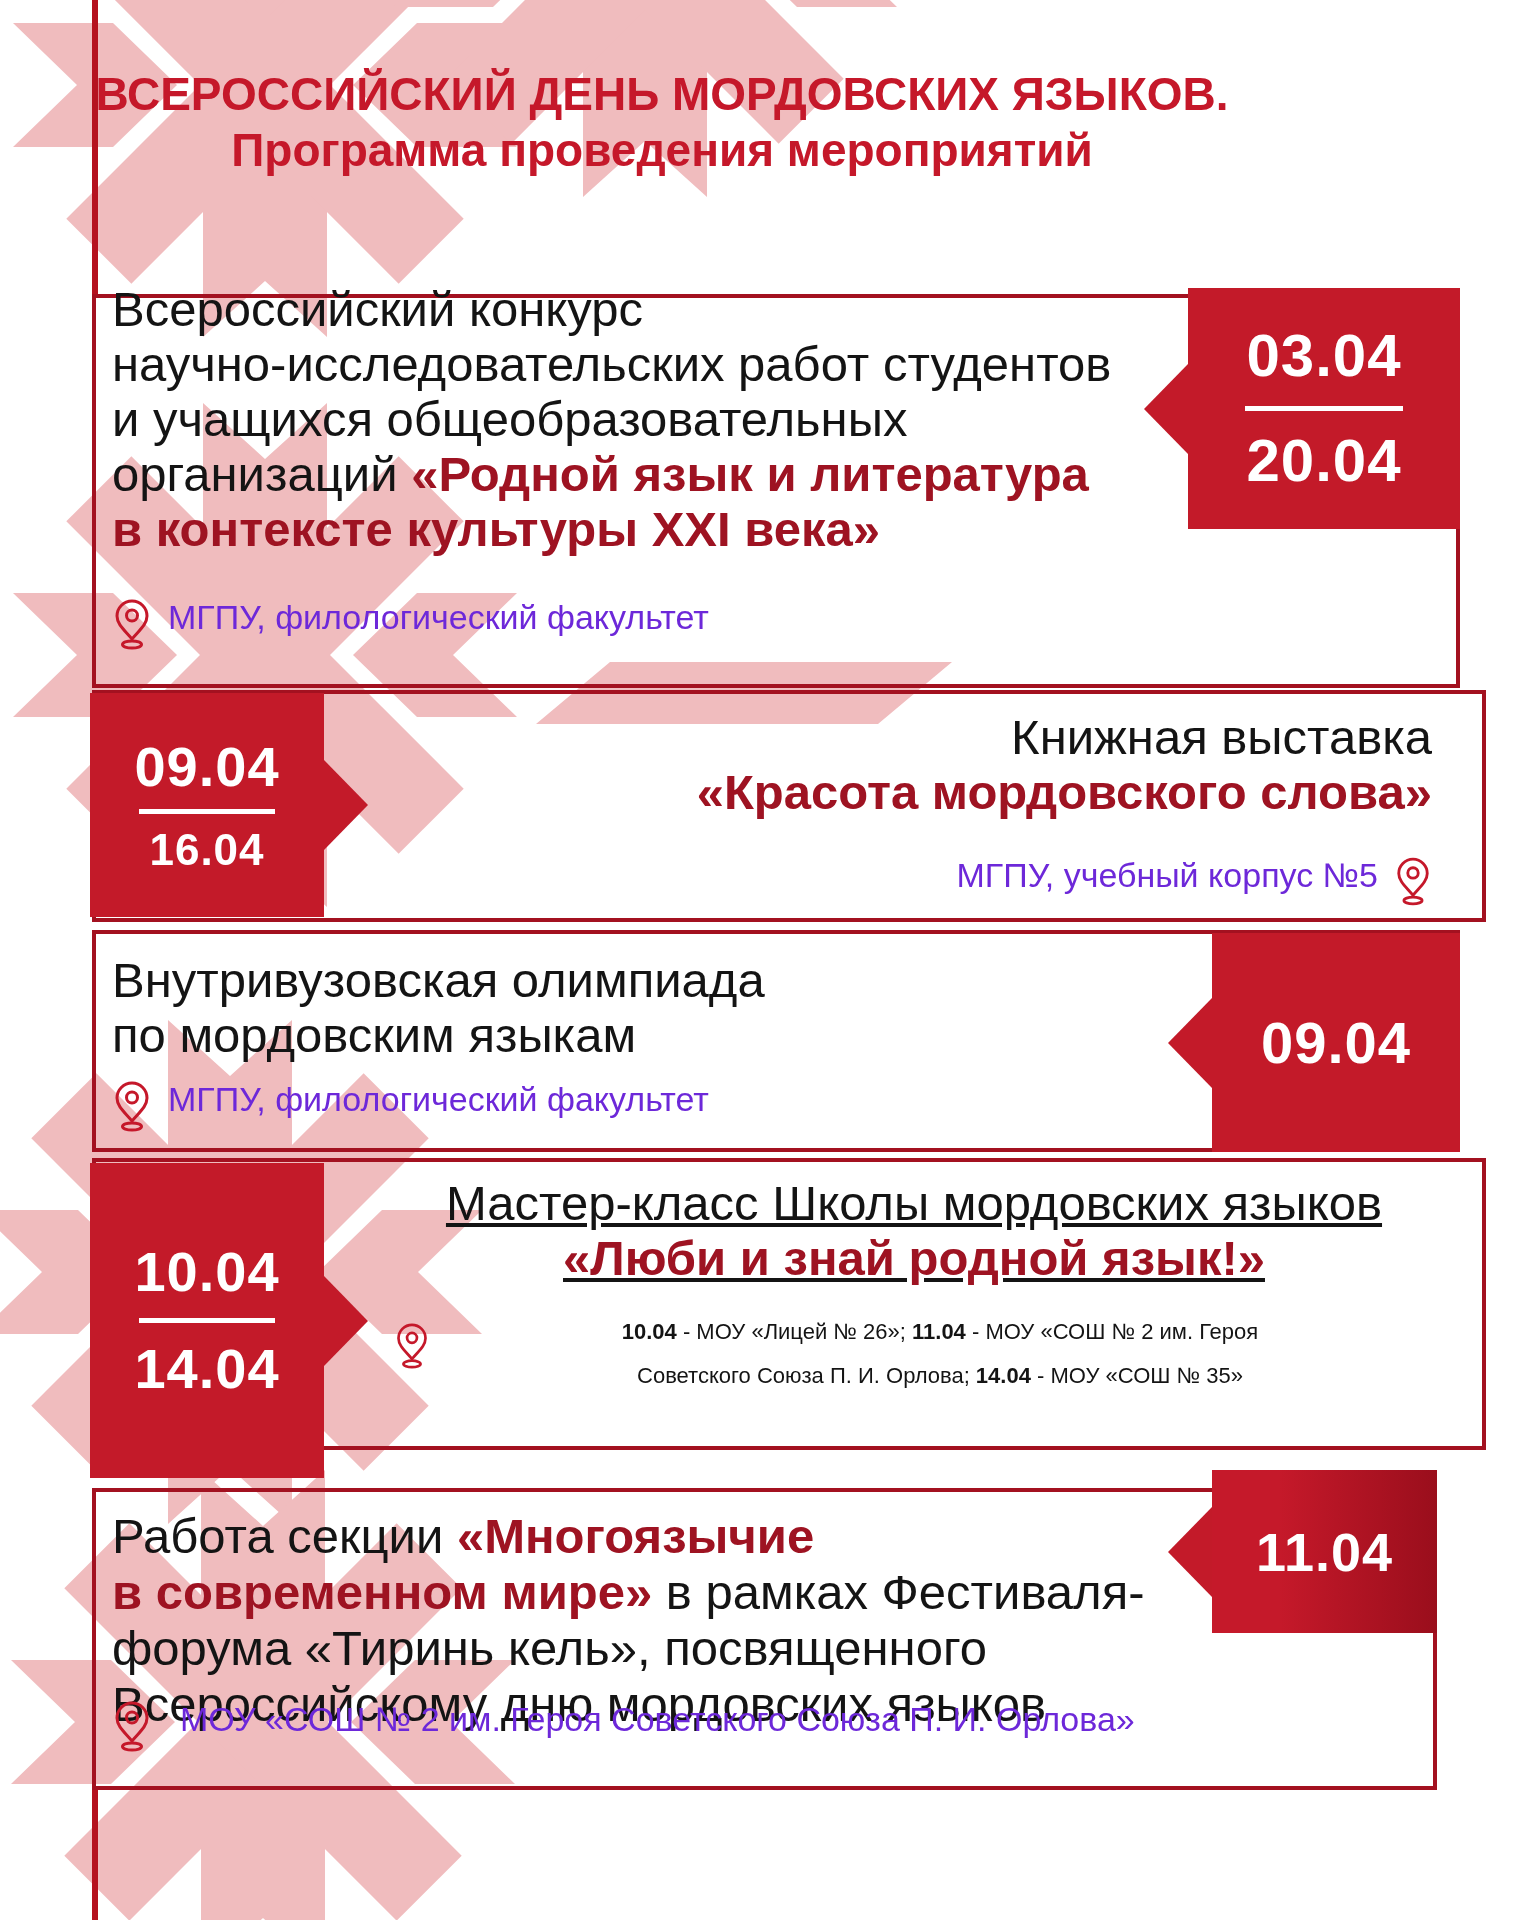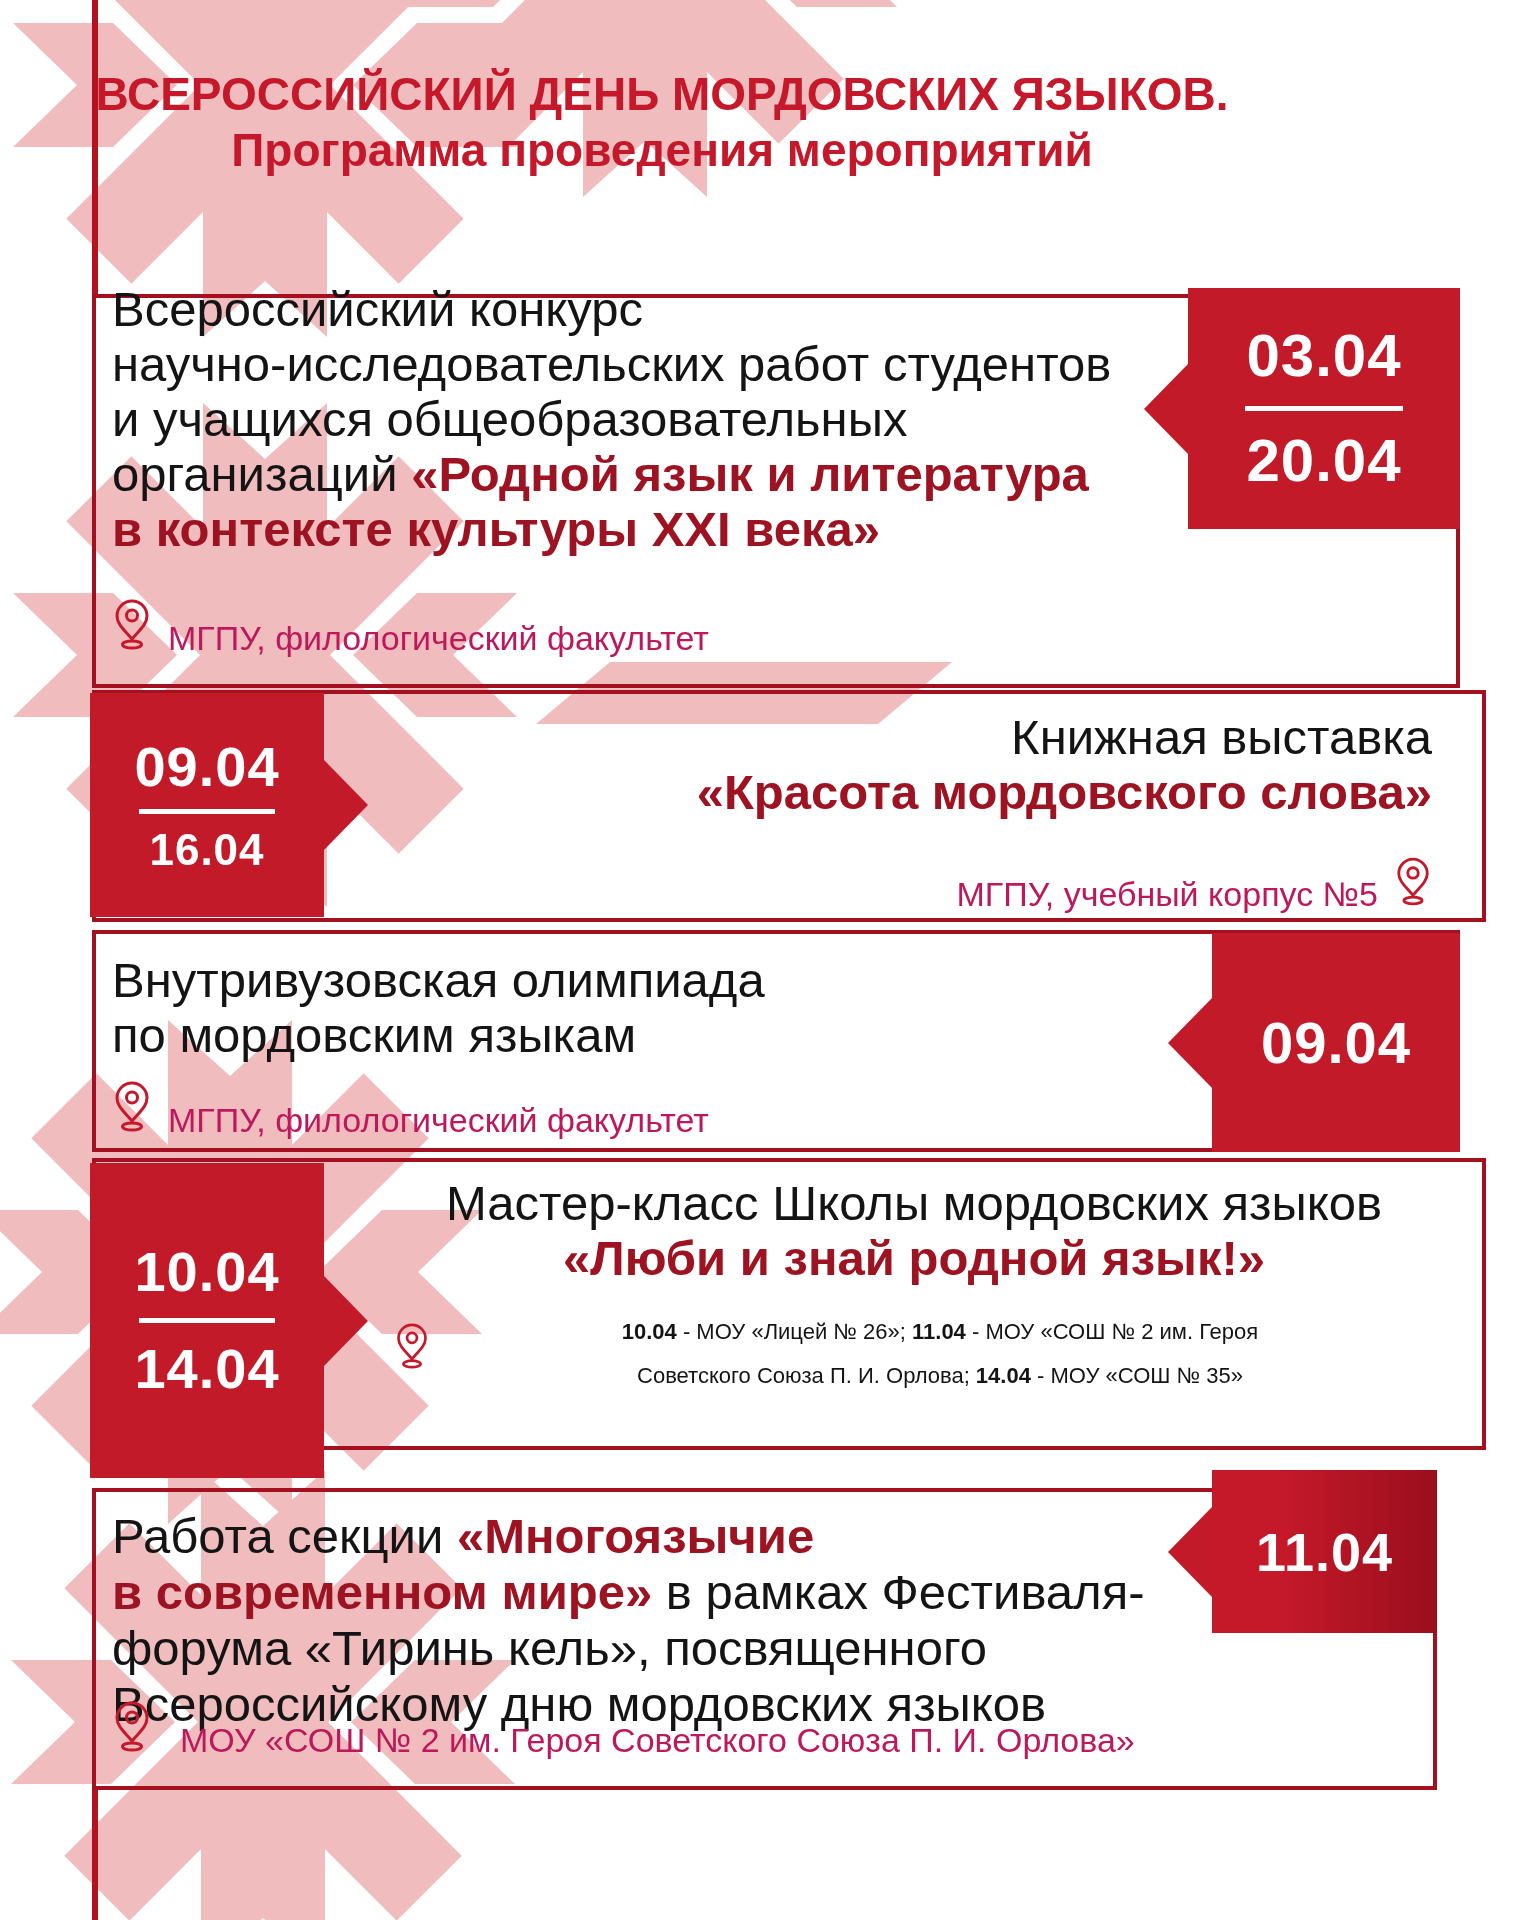--- a/index.html
+++ b/index.html
@@ -26,26 +26,26 @@
   .notch-right{right:-44px;top:50%;margin-top:-45px;
     border-top:45px solid transparent;border-bottom:45px solid transparent;border-left:44px solid #c31a29;}
   .badge-grad{background:linear-gradient(90deg,#c5192a 30%,#9a0e1c 100%);}
   
   .content{position:absolute;z-index:4;}
   .headline{
     text-align:center;color:#c5182a;font-weight:bold;font-size:46px;line-height:56px;letter-spacing:0;
   }
   .evtext{font-size:49px;line-height:55px;color:#141414;}
   .accent{color:#9e1322;font-weight:bold;}
-  .locrow{display:flex;align-items:flex-end;font-size:34px;color:#be185d;}
+  .locrow{display:flex;align-items:flex-start;font-size:34px;color:#6d28d9;}
   .locrow .pin{flex:0 0 auto;}
   .small-loc{font-size:22px;line-height:44px;color:#141414;text-align:center;}
   .small-loc b{font-weight:bold;}
   .right-align{text-align:right;}
-  .center-align{text-align:center;}
+  .center-align{text-align:center;text-decoration:underline;}
 </style>
 </head>
 <body>
 
 <div class="canvas">
 
   <svg width="0" height="0" style="position:absolute">
     <defs>
       <g id="mstar" fill="#f0bcbe">
         <path d="M-62,-252 L0,-196 L62,-252 L62,252 L0,196 L-62,252 Z"></path>

